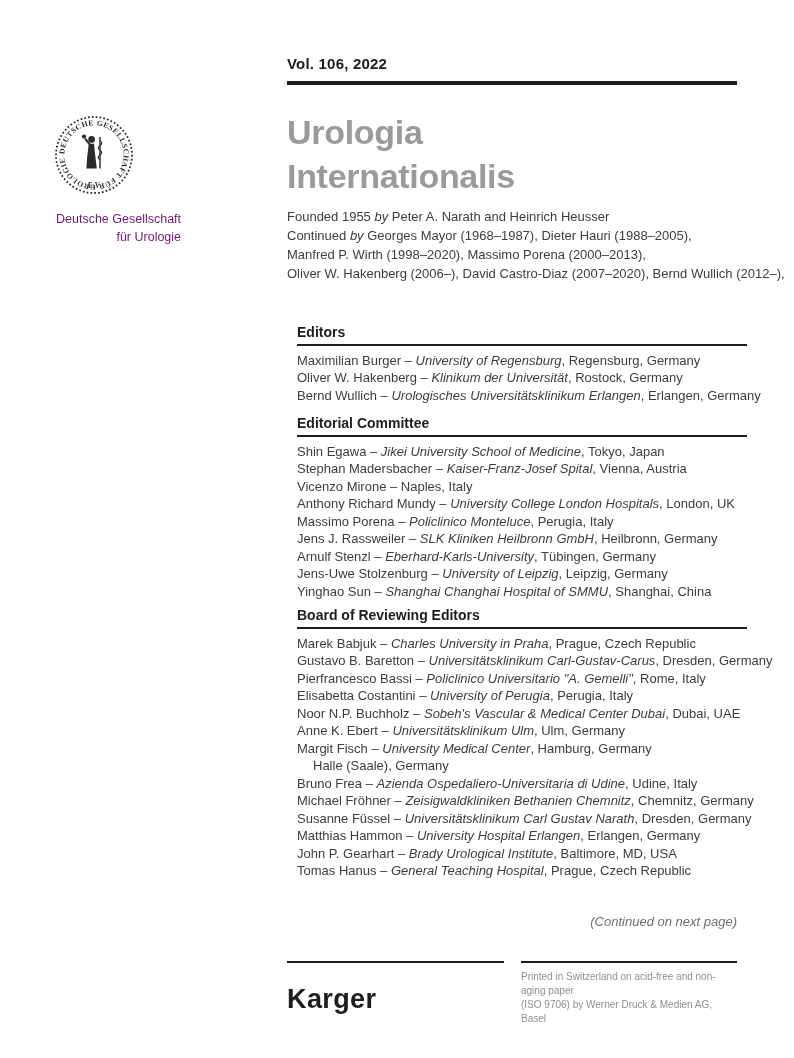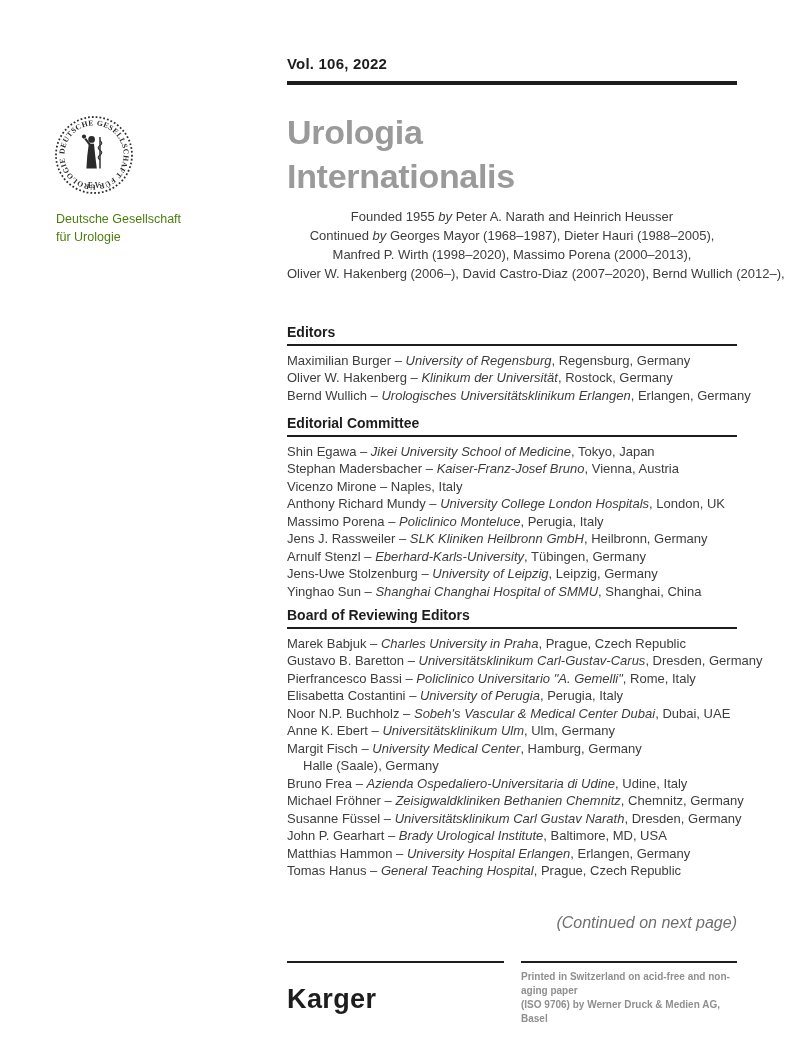--- a/index.html
+++ b/index.html
@@ -9,44 +9,44 @@
     font-family:"Liberation Sans", sans-serif; color:#3d3d3d; overflow:hidden;padding-left:32px;
   }
   .main-col { position:absolute; left:287px; width:450px; }
 
   .vol-line { top:55px; font-size:15px; font-weight:bold; color:#1d1d1d; letter-spacing:.2px; }
   .rule-thick { position:absolute; left:287px; top:81px; width:450px; height:4px; background:#1d1d1d; }
 
   .journal-title { top:110px; font-size:34px; line-height:44px; font-weight:bold; color:#9a9a9a; letter-spacing:-.3px; }
 
   .seal { position:absolute; left:54px; top:115px; width:80px; height:80px; }
-  .society-name { position:absolute; left:56px; top:210px; font-size:12.5px; line-height:18px; color:#4d7c0f; }
+  .society-name { position:absolute; left:56px; top:210px; font-size:12.5px; line-height:18px; color:#701a75;text-align:right; }
 
   .masthead { top:207px; font-size:13px; line-height:19px; color:#3d3d3d; }
   .it { font-style:italic; }
 
-  .section { position:absolute; left:287px; width:450px; }
+  .section { position:absolute; left:297px; width:450px; }
   .section-heading { font-size:14px; line-height:15px; font-weight:bold; color:#1d1d1d; margin-bottom:4px; }
   .rule-thin { width:450px; height:1.5px; background:#1d1d1d; }
   .people-list { padding-top:6px; font-size:13px; line-height:17.5px; color:#3d3d3d; }
   .line { white-space:nowrap; }
   .wrapped { padding-left:16px; }
   #sec-editors { top:325px; }
   #sec-committee { top:416px; }
   #sec-board { top:608px; }
 
-  .continued-note { top:914px; text-align:right; font-size:16px; font-style:italic; color:#6f6f6f; }
+  .continued-note { top:914px; text-align:right; font-size:13px; font-style:italic; color:#6f6f6f; }
 
   .rule-footer-left  { position:absolute; left:287px; top:961px; width:217px; height:1.5px; background:#1d1d1d; }
   .rule-footer-right { position:absolute; left:521px; top:961px; width:216px; height:1.5px; background:#1d1d1d; }
 
   .karger-logo { position:absolute; left:287px; top:984px; }
   .karger-word { font-size:27px; font-weight:bold; color:#1d1d1d; letter-spacing:.4px; position:relative; display:inline-block; }
 
-  .imprint { position:absolute; left:521px; top:970px; width:216px; font-size:10px; line-height:14px; color:#8f8f8f;font-weight:bold; }
+  .imprint { position:absolute; left:521px; top:970px; width:216px; font-size:10px; line-height:14px; color:#8f8f8f; }
 
   .seal-ring-text { font-family:"Liberation Serif", serif; font-weight:bold; }
 </style>
 </head>
 <body>
 
 <div class="page">
 
   <div class="main-col vol-line" style="position:absolute;">Vol. 106, 2022</div>
   <div class="rule-thick"></div>
@@ -72,21 +72,21 @@
       <circle cx="37.5" cy="27" r="2.6" stroke="none"></circle>
       <path d="M57.5,27.5 L57.5,67" stroke-width="1.8" fill="none"></path>
       <path d="M57.5,32 q4.5,3 0,6 q-4.5,3 0,6 q4.5,3 0,6 q-4.5,3 0,6" stroke-width="1.4" fill="none"></path>
     </g>
   </svg>
   <div class="society-name">
     <div>Deutsche Gesellschaft</div>
     <div>für Urologie</div>
   </div>
 
-  <div class="main-col masthead" style="position:absolute;text-align:center;">
+  <div class="main-col masthead" style="position:absolute;">
       <div class="line"><span>Founded 1955 </span><span class="it">by</span><span> Peter A. Narath and Heinrich Heusser</span></div>
       <div class="line"><span>Continued </span><span class="it">by</span><span> Georges Mayor (1968–1987), Dieter Hauri (1988–2005),</span></div>
       <div class="line"><span>Manfred P. Wirth (1998–2020), Massimo Porena (2000–2013),</span></div>
       <div class="line"><span>Oliver W. Hakenberg (2006–), David Castro-Diaz (2007–2020), Bernd Wullich (2012–),</span></div>
     </div>
 
   <div class="section" id="sec-editors">
     <div class="section-heading">Editors</div>
     <div class="rule-thin"></div>
     <div class="people-list">
@@ -94,21 +94,21 @@
         <div class="line"><span>Oliver W. Hakenberg</span><span> – </span><span class="it">Klinikum der Universität</span><span>, </span><span>Rostock, Germany</span></div>
         <div class="line"><span>Bernd Wullich</span><span> – </span><span class="it">Urologisches Universitätsklinikum Erlangen</span><span>, </span><span>Erlangen, Germany</span></div>
       </div>
   </div>
 
   <div class="section" id="sec-committee">
     <div class="section-heading">Editorial Committee</div>
     <div class="rule-thin"></div>
     <div class="people-list">
         <div class="line"><span>Shin Egawa</span><span> – </span><span class="it">Jikei University School of Medicine</span><span>, </span><span>Tokyo, Japan</span></div>
-        <div class="line"><span>Stephan Madersbacher</span><span> – </span><span class="it">Kaiser-Franz-Josef Bruno</span><span>, </span><span>Vienna, Austria</span></div>
+        <div class="line"><span>Stephan Madersbacher</span><span> – </span><span class="it">Kaiser-Franz-Josef Spital</span><span>, </span><span>Vienna, Austria</span></div>
         <div class="line"><span>Vicenzo Mirone</span><span> – </span><span>Naples, Italy</span></div>
         <div class="line"><span>Anthony Richard Mundy</span><span> – </span><span class="it">University College London Hospitals</span><span>, </span><span>London, UK</span></div>
         <div class="line"><span>Massimo Porena</span><span> – </span><span class="it">Policlinico Monteluce</span><span>, </span><span>Perugia, Italy</span></div>
         <div class="line"><span>Jens J. Rassweiler</span><span> – </span><span class="it">SLK Kliniken Heilbronn GmbH</span><span>, </span><span>Heilbronn, Germany</span></div>
         <div class="line"><span>Arnulf Stenzl</span><span> – </span><span class="it">Eberhard-Karls-University</span><span>, </span><span>Tübingen, Germany</span></div>
         <div class="line"><span>Jens-Uwe Stolzenburg</span><span> – </span><span class="it">University of Leipzig</span><span>, </span><span>Leipzig, Germany</span></div>
         <div class="line"><span>Yinghao Sun</span><span> – </span><span class="it">Shanghai Changhai Hospital of SMMU</span><span>, </span><span>Shanghai, China</span></div>
       </div>
   </div>
 
@@ -120,22 +120,22 @@
         <div class="line"><span>Gustavo B. Baretton</span><span> – </span><span class="it">Universitätsklinikum Carl-Gustav-Carus</span><span>, </span><span>Dresden, Germany</span></div>
         <div class="line"><span>Pierfrancesco Bassi</span><span> – </span><span class="it">Policlinico Universitario "A. Gemelli"</span><span>, </span><span>Rome, Italy</span></div>
         <div class="line"><span>Elisabetta Costantini</span><span> – </span><span class="it">University of Perugia</span><span>, </span><span>Perugia, Italy</span></div>
         <div class="line"><span>Noor N.P. Buchholz</span><span> – </span><span class="it">Sobeh's Vascular &amp; Medical Center Dubai</span><span>, </span><span>Dubai, UAE</span></div>
         <div class="line"><span>Anne K. Ebert</span><span> – </span><span class="it">Universitätsklinikum Ulm</span><span>, </span><span>Ulm, Germany</span></div>
         <div class="line"><span>Margit Fisch</span><span> – </span><span class="it">University Medical Center</span><span>, </span><span>Hamburg, Germany</span></div>
         <div class="line wrapped">Halle (Saale), Germany</div>
         <div class="line"><span>Bruno Frea</span><span> – </span><span class="it">Azienda Ospedaliero-Universitaria di Udine</span><span>, </span><span>Udine, Italy</span></div>
         <div class="line"><span>Michael Fröhner</span><span> – </span><span class="it">Zeisigwaldkliniken Bethanien Chemnitz</span><span>, </span><span>Chemnitz, Germany</span></div>
         <div class="line"><span>Susanne Füssel</span><span> – </span><span class="it">Universitätsklinikum Carl Gustav Narath</span><span>, </span><span>Dresden, Germany</span></div>
+        <div class="line"><span>Matthias Hammon</span><span> – </span><span class="it">University Hospital Erlangen</span><span>, </span><span>Erlangen, Germany</span></div>
         <div class="line"><span>John P. Gearhart</span><span> – </span><span class="it">Brady Urological Institute</span><span>, </span><span>Baltimore, MD, USA</span></div>
-        <div class="line"><span>Matthias Hammon</span><span> – </span><span class="it">University Hospital Erlangen</span><span>, </span><span>Erlangen, Germany</span></div>
         <div class="line"><span>Tomas Hanus</span><span> – </span><span class="it">General Teaching Hospital</span><span>, </span><span>Prague, Czech Republic</span></div>
       </div>
   </div>
 
   <div class="main-col continued-note" style="position:absolute;">(Continued on next page)</div>
 
   <div class="rule-footer-left"></div>
   <div class="rule-footer-right"></div>
 
   <div class="karger-logo">

